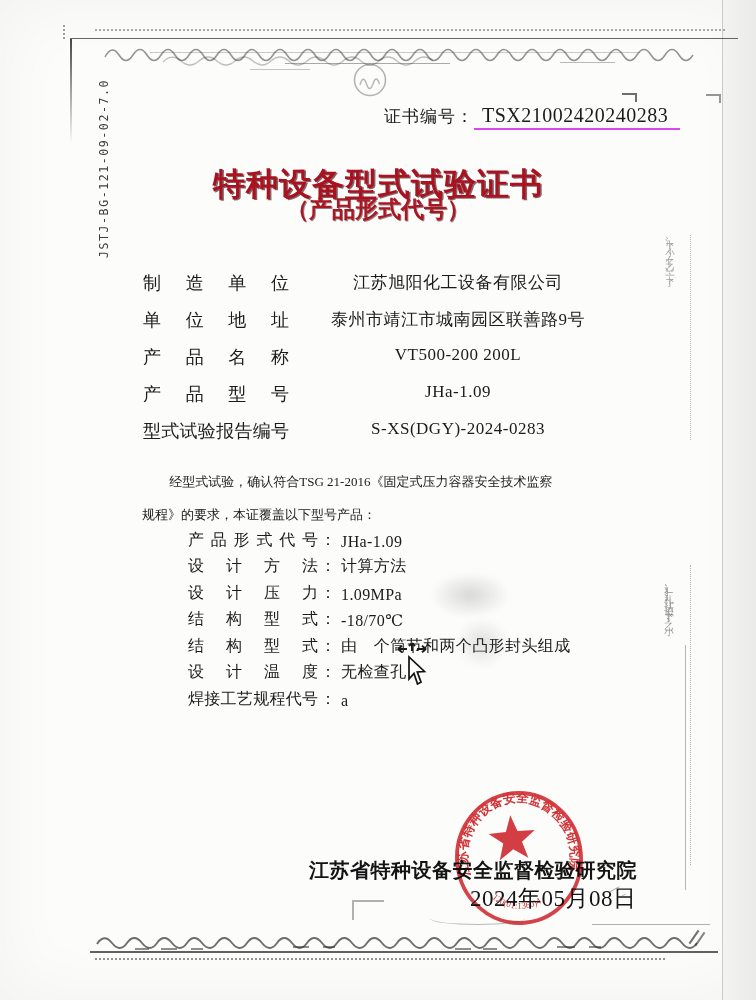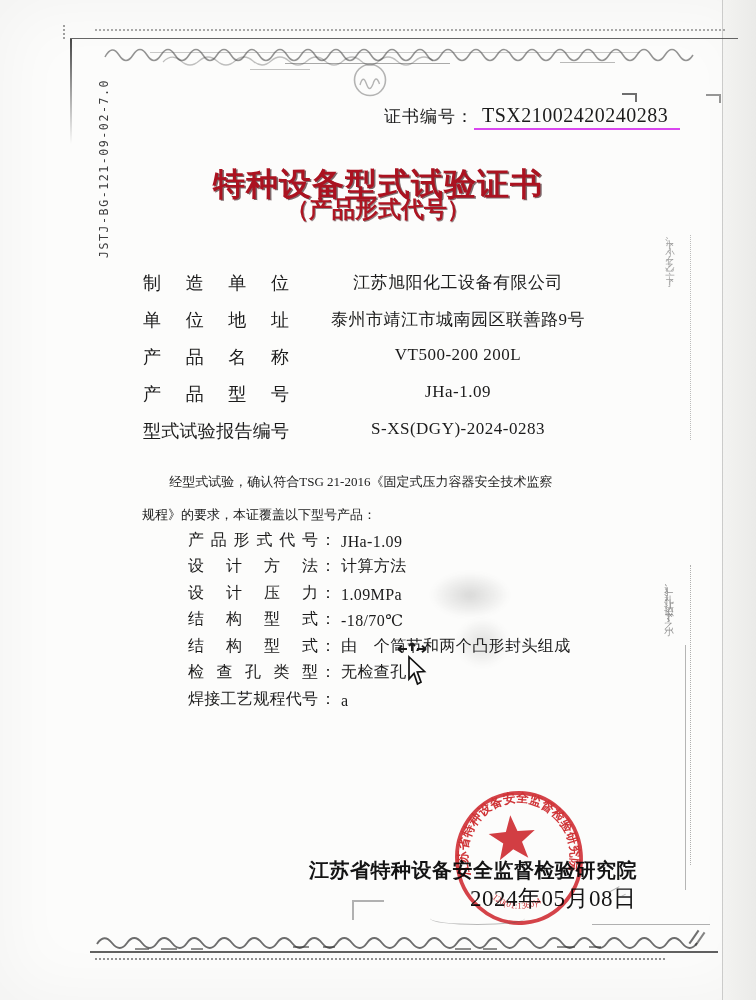--- a/index.html
+++ b/index.html
@@ -181,21 +181,21 @@
       <span class="dlabel">结构型式</span>
       <span class="dcolon">：</span>
       <span class="dvalue">-18/70℃</span>
     </div>
     <div class="drow">
       <span class="dlabel">结构型式</span>
       <span class="dcolon">：</span>
       <span class="dvalue">由　个筒节和两个凸形封头组成</span>
     </div>
     <div class="drow">
-      <span class="dlabel">检查孔类型</span>
+      <span class="dlabel">设计温度</span>
       <span class="dcolon">：</span>
       <span class="dvalue">无检查孔</span>
     </div>
     <div class="drow">
       <span class="dlabel">焊接工艺规程代号</span>
       <span class="dcolon">：</span>
       <span class="dvalue">a</span>
     </div>
   </div>
 

